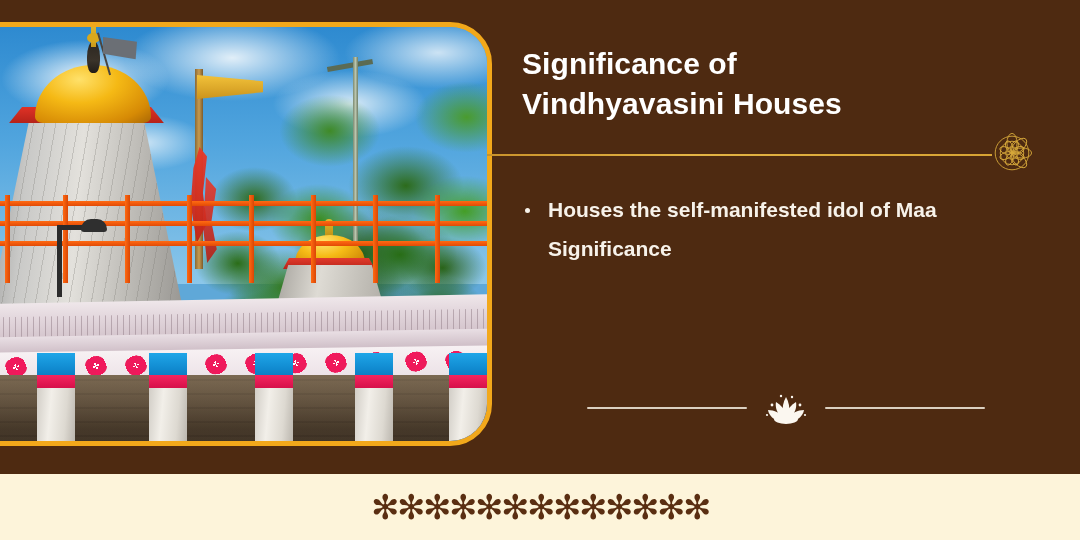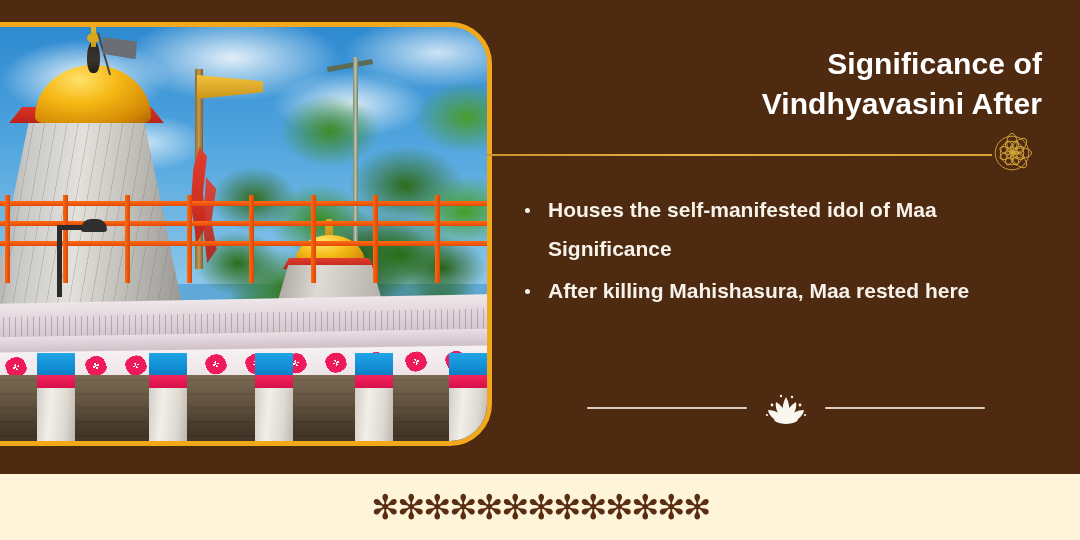--- a/index.html
+++ b/index.html
@@ -454,21 +454,21 @@
     width: 520px;
   }
   .title {
     color: #FFFFFF;
     font-size: 30px;
     font-weight: bold;
     line-height: 1.33;
     letter-spacing: .1px;
     margin: 0;
   }
-  .title-line { display: block; text-align: right; }
+  .title-line { display: block; }
 
   .divider-row {
     position: absolute;
     left: 487px;
     top: 153px;
     width: 560px;
     height: 60px;
   }
   .divider-line {
     position: absolute;
@@ -639,21 +639,21 @@
         <div class="cap-blue"></div>
           <div class="cap-red"></div>
       </div>
 
     </div>
   </div>
 
   <div class="content">
     <h1 class="title">
       <span class="title-line">Significance of</span>
-      <span class="title-line">Vindhyavasini After</span>
+      <span class="title-line">Vindhyavasini Houses</span>
     </h1>
   </div>
 
   <div class="divider-row">
     <div class="divider-line"></div>
     <div class="mandala">
       <svg viewBox="0 0 100 100" width="56" height="56" aria-hidden="true">
         <g fill="none" stroke="#D7A93A" stroke-width="1.6">
           <circle cx="50" cy="50" r="30"></circle>
           <circle cx="50" cy="50" r="21"></circle>
@@ -674,21 +674,20 @@
             <ellipse cx="50" cy="38" rx="6" ry="11" transform="rotate(292 50 50)"></ellipse>
             <ellipse cx="50" cy="38" rx="6" ry="11" transform="rotate(337 50 50)"></ellipse>
           </g>
         </g>
       </svg>
     </div>
   </div>
 
   <ul class="bullets">
     <li class="bullet">Houses the self-manifested idol of Maa Significance</li>
-    <li class="bullet">After killing Mahishasura, Maa rested here</li>
   </ul>
 
   <div class="lotus-divider">
     <span class="ld-line"></span>
     <span class="ld-lotus">
       <svg viewBox="0 0 46 34" width="46" height="34" aria-hidden="true">
         <g fill="#FBF7F0">
           <path d="M23 6 C26 11 27 17 26 23 L20 23 C19 17 20 11 23 6 Z"></path>
           <path d="M13 11 C18 14 22 19 24 24 L18 26 C14 22 12 16 13 11 Z"></path>
           <path d="M33 11 C34 16 32 22 28 26 L22 24 C24 19 28 14 33 11 Z"></path>

